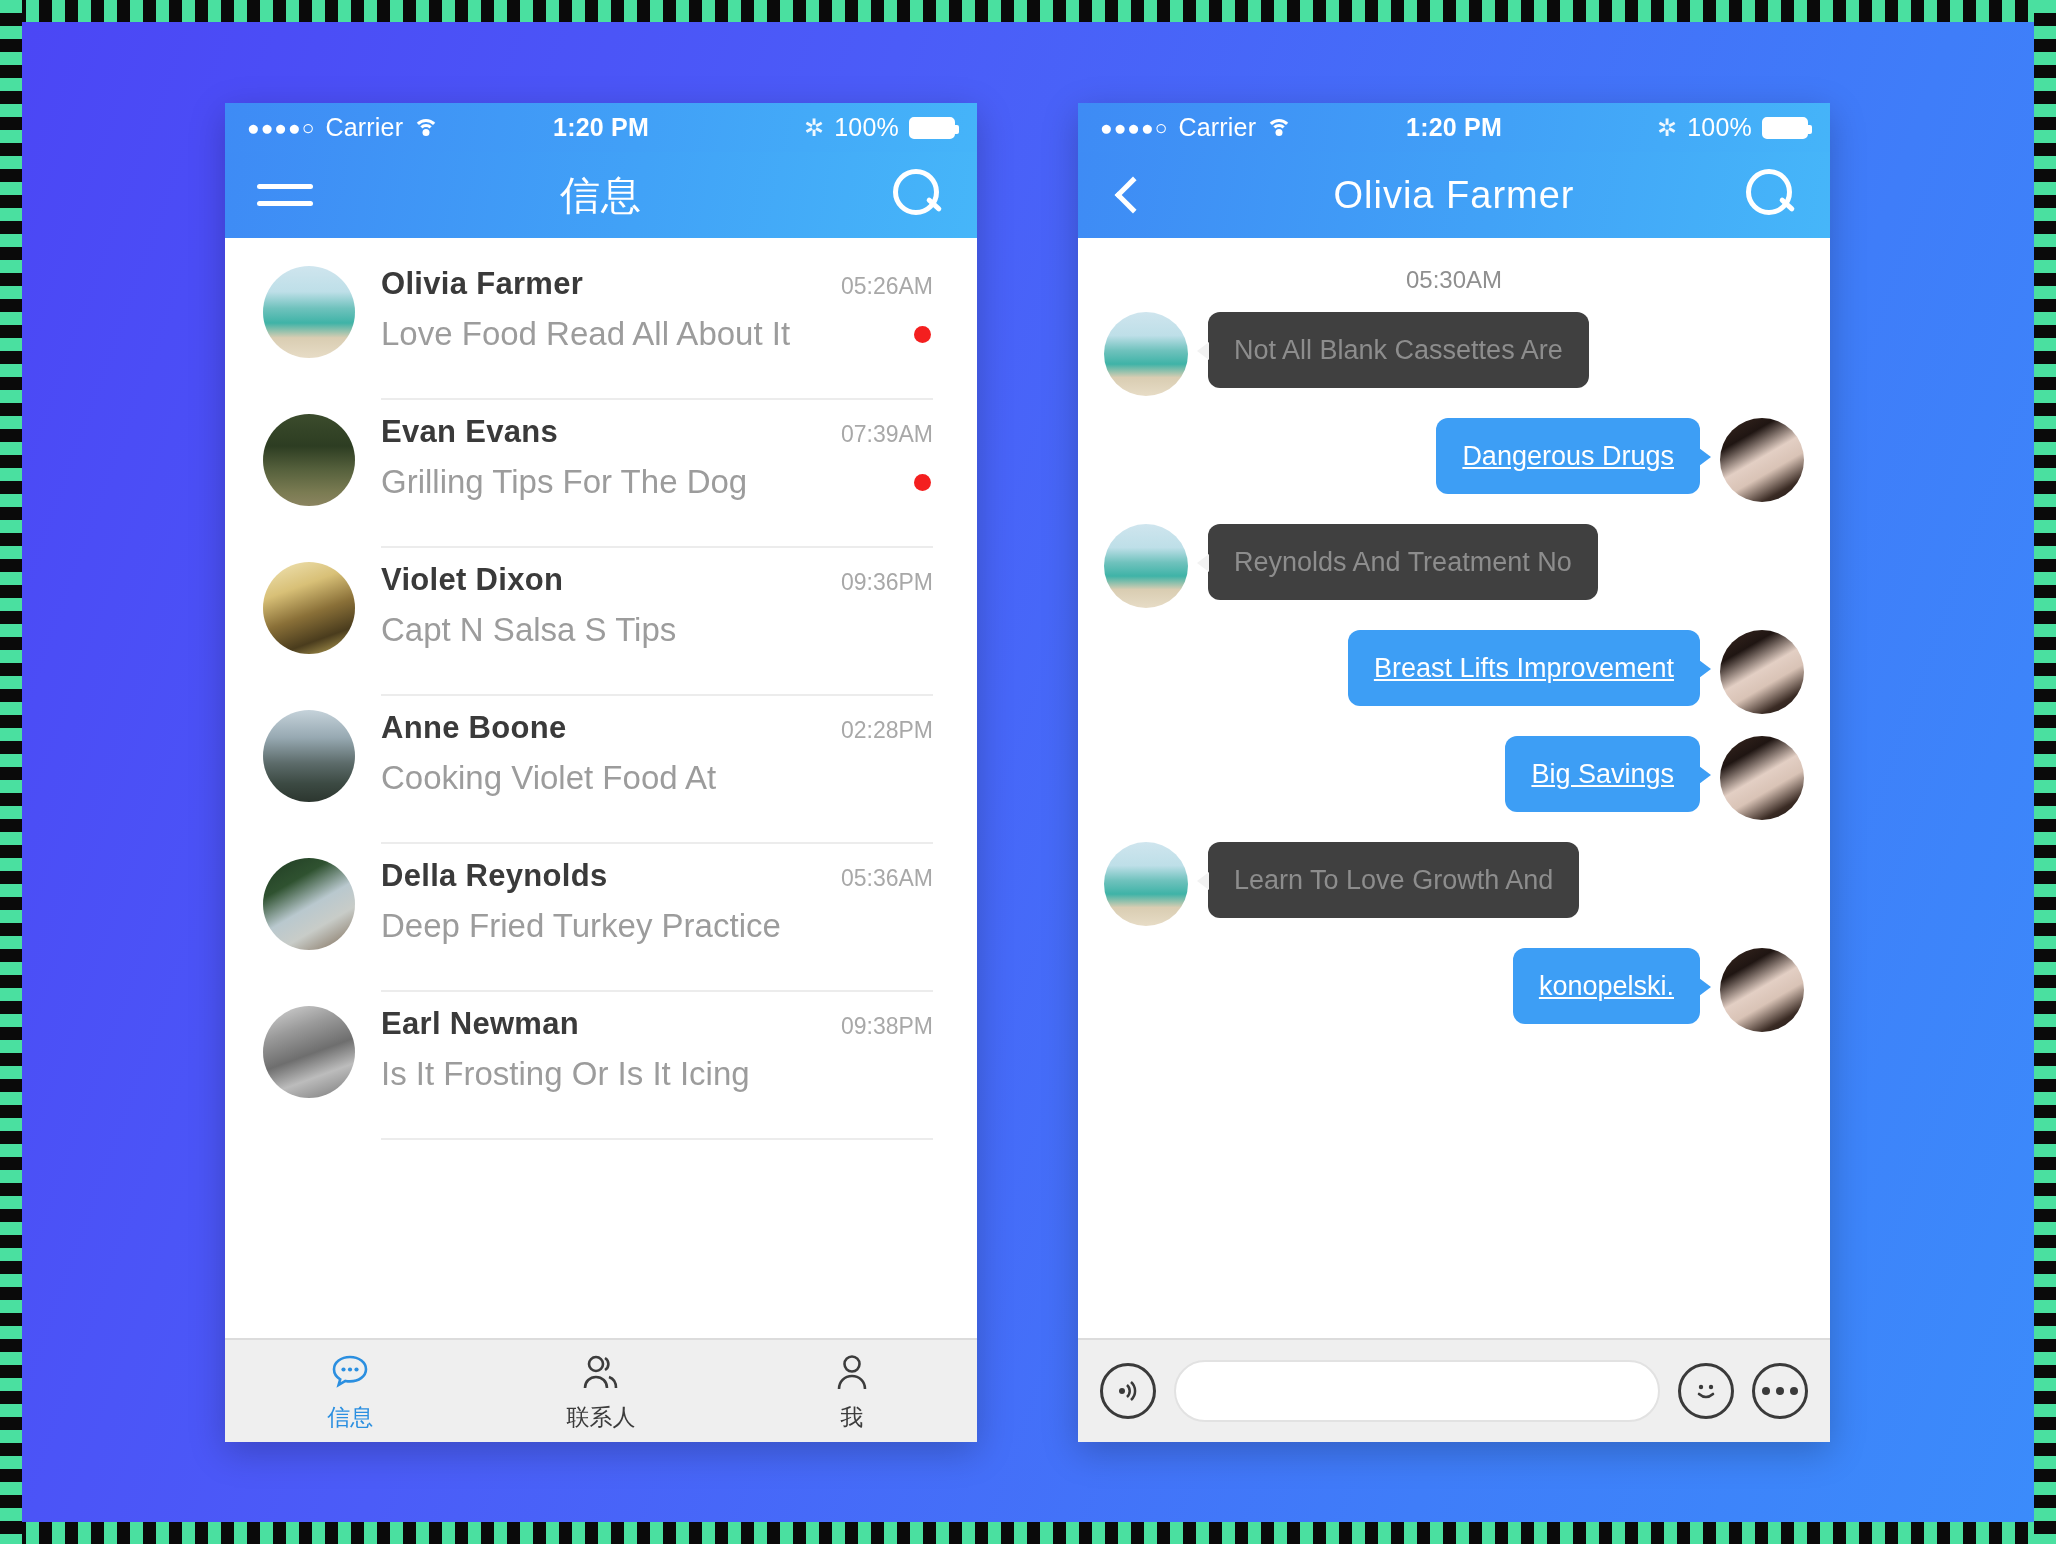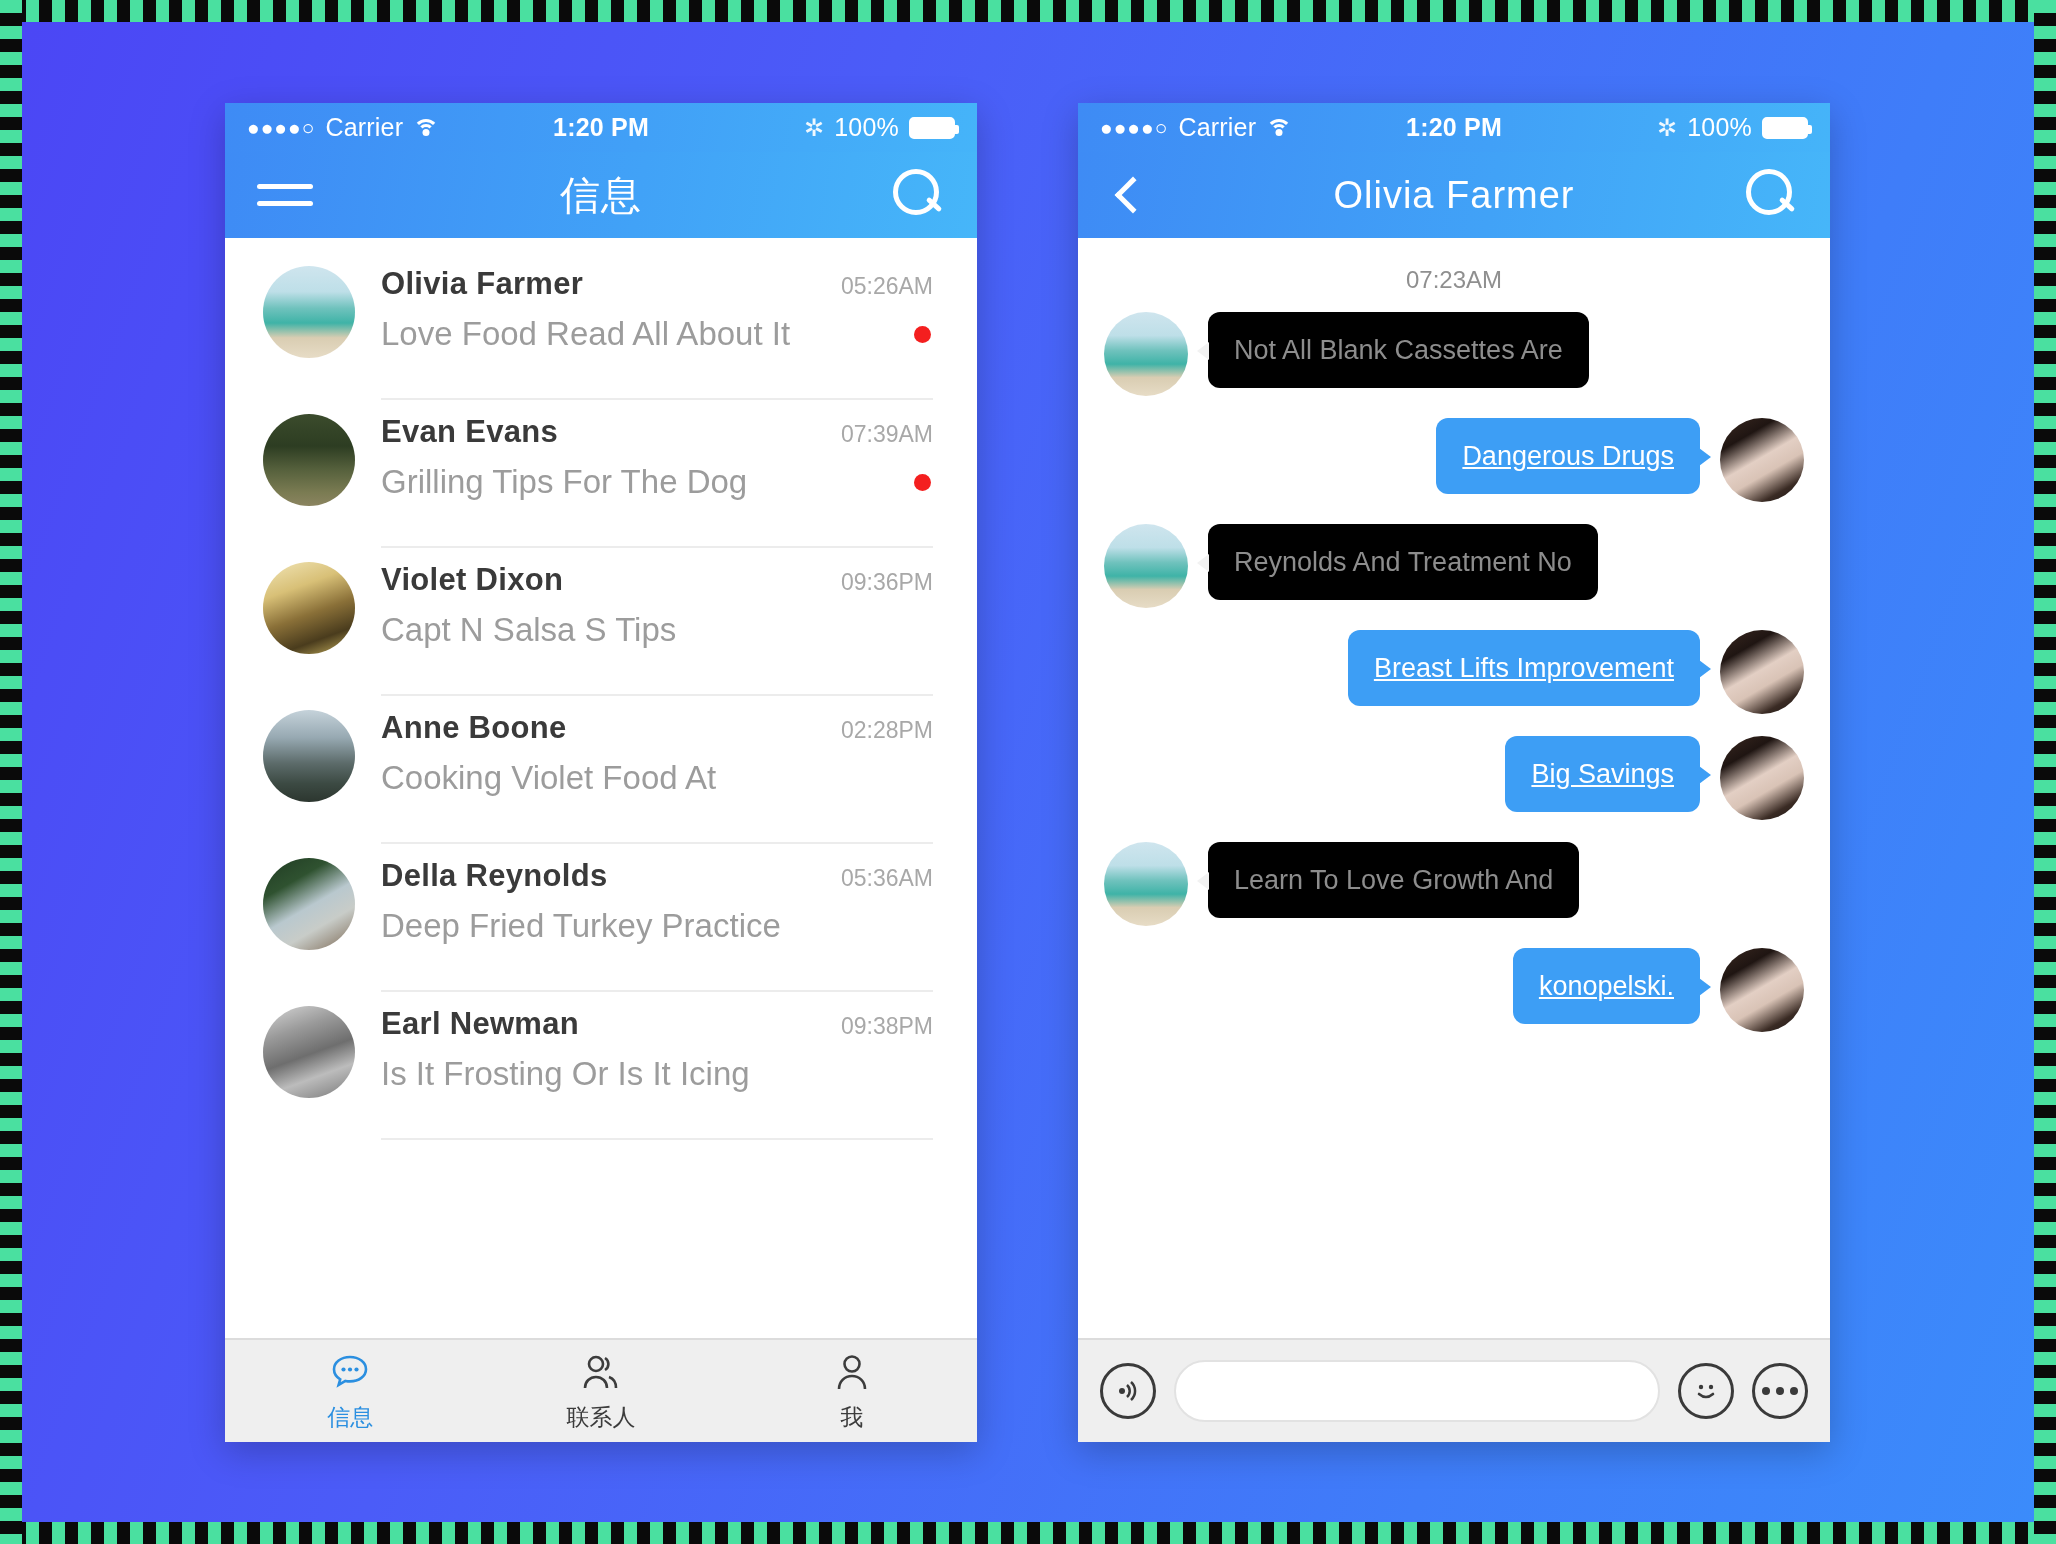--- a/index.html
+++ b/index.html
@@ -154,21 +154,21 @@
   .chat { flex: 1; background: #fff; padding: 16px 26px 0 26px; overflow: hidden; }
   .chat-time { text-align: center; font-size: 24px; color: #8f8f8f; margin: 12px 0 18px; }
   .chat-row { display: flex; align-items: flex-start; margin-bottom: 22px; }
   .chat-row.them { justify-content: flex-start; }
   .chat-row.me { justify-content: flex-end; }
   .chat-av { width: 84px; height: 84px; border-radius: 50%; flex: none; background-size: cover; background-position: center; }
   .bubble {
     max-width: 430px; padding: 22px 26px; border-radius: 12px;
     font-size: 27px; line-height: 1.2; position: relative; word-break: break-word;
   }
-  .them .bubble { background: #000000; color: #8d8d8d; margin-left: 20px; }
+  .them .bubble { background: #404040; color: #8d8d8d; margin-left: 20px; }
   .them .bubble::before {
     content: ""; position: absolute; left: -11px; top: 30px;
     border-top: 9px solid transparent; border-bottom: 9px solid transparent;
     border-right: 12px solid #f2f2f2;
   }
   .me .bubble { background: #3d9ef5; color: #fff; margin-right: 20px; text-decoration: underline; }
   .me .bubble::after {
     content: ""; position: absolute; right: -11px; top: 30px;
     border-top: 9px solid transparent; border-bottom: 9px solid transparent;
     border-left: 12px solid #3d9ef5;
@@ -369,21 +369,21 @@
     <div class="nav-left">
       <div class="back-chevron"></div>
     </div>
     <div class="nav-title">Olivia Farmer</div>
     <div class="nav-right">
       <div class="search-ico"></div>
     </div>
   </div>
 
   <div class="chat">
-    <div class="chat-time">07:23AM</div>
+    <div class="chat-time">05:30AM</div>
     <div id="chat-messages">
         <div class="chat-row them">
           <div class="chat-av av-beach"></div>
           <div class="bubble">Not All Blank Cassettes Are</div>
         </div>
         <div class="chat-row me">
           <div class="bubble">Dangerous Drugs</div>
           <div class="chat-av av-child"></div>
         </div>
         <div class="chat-row them">

